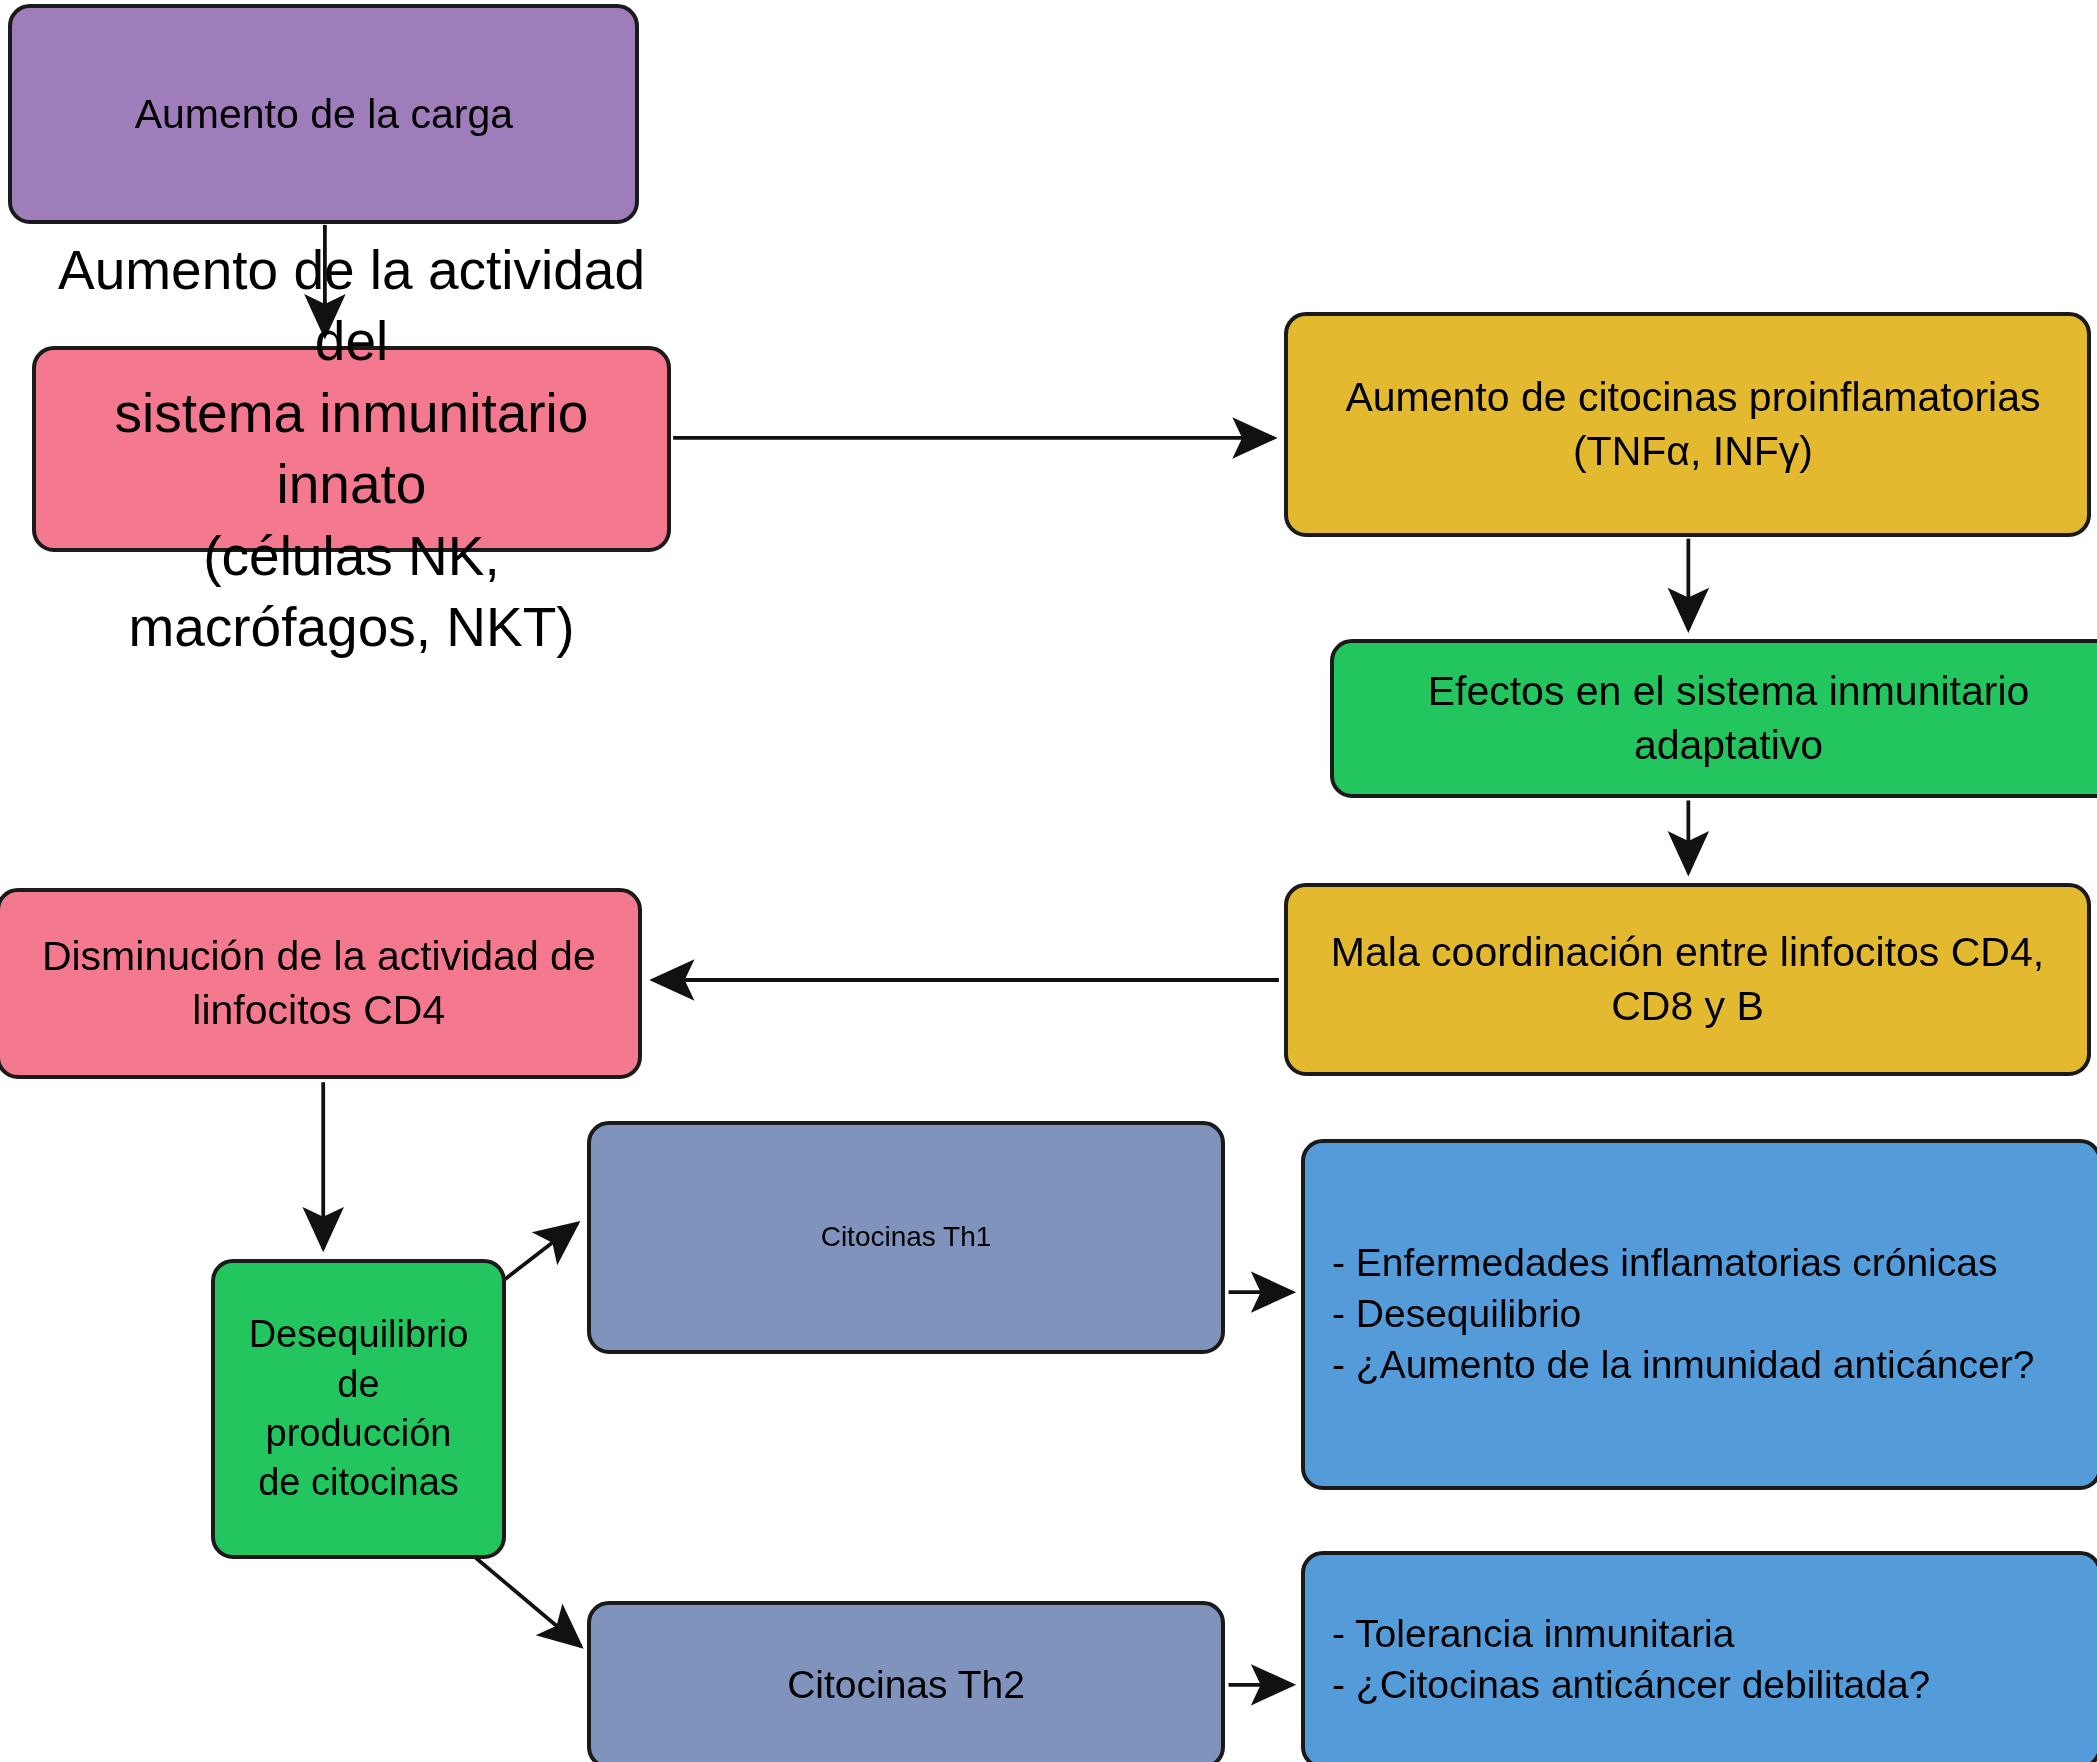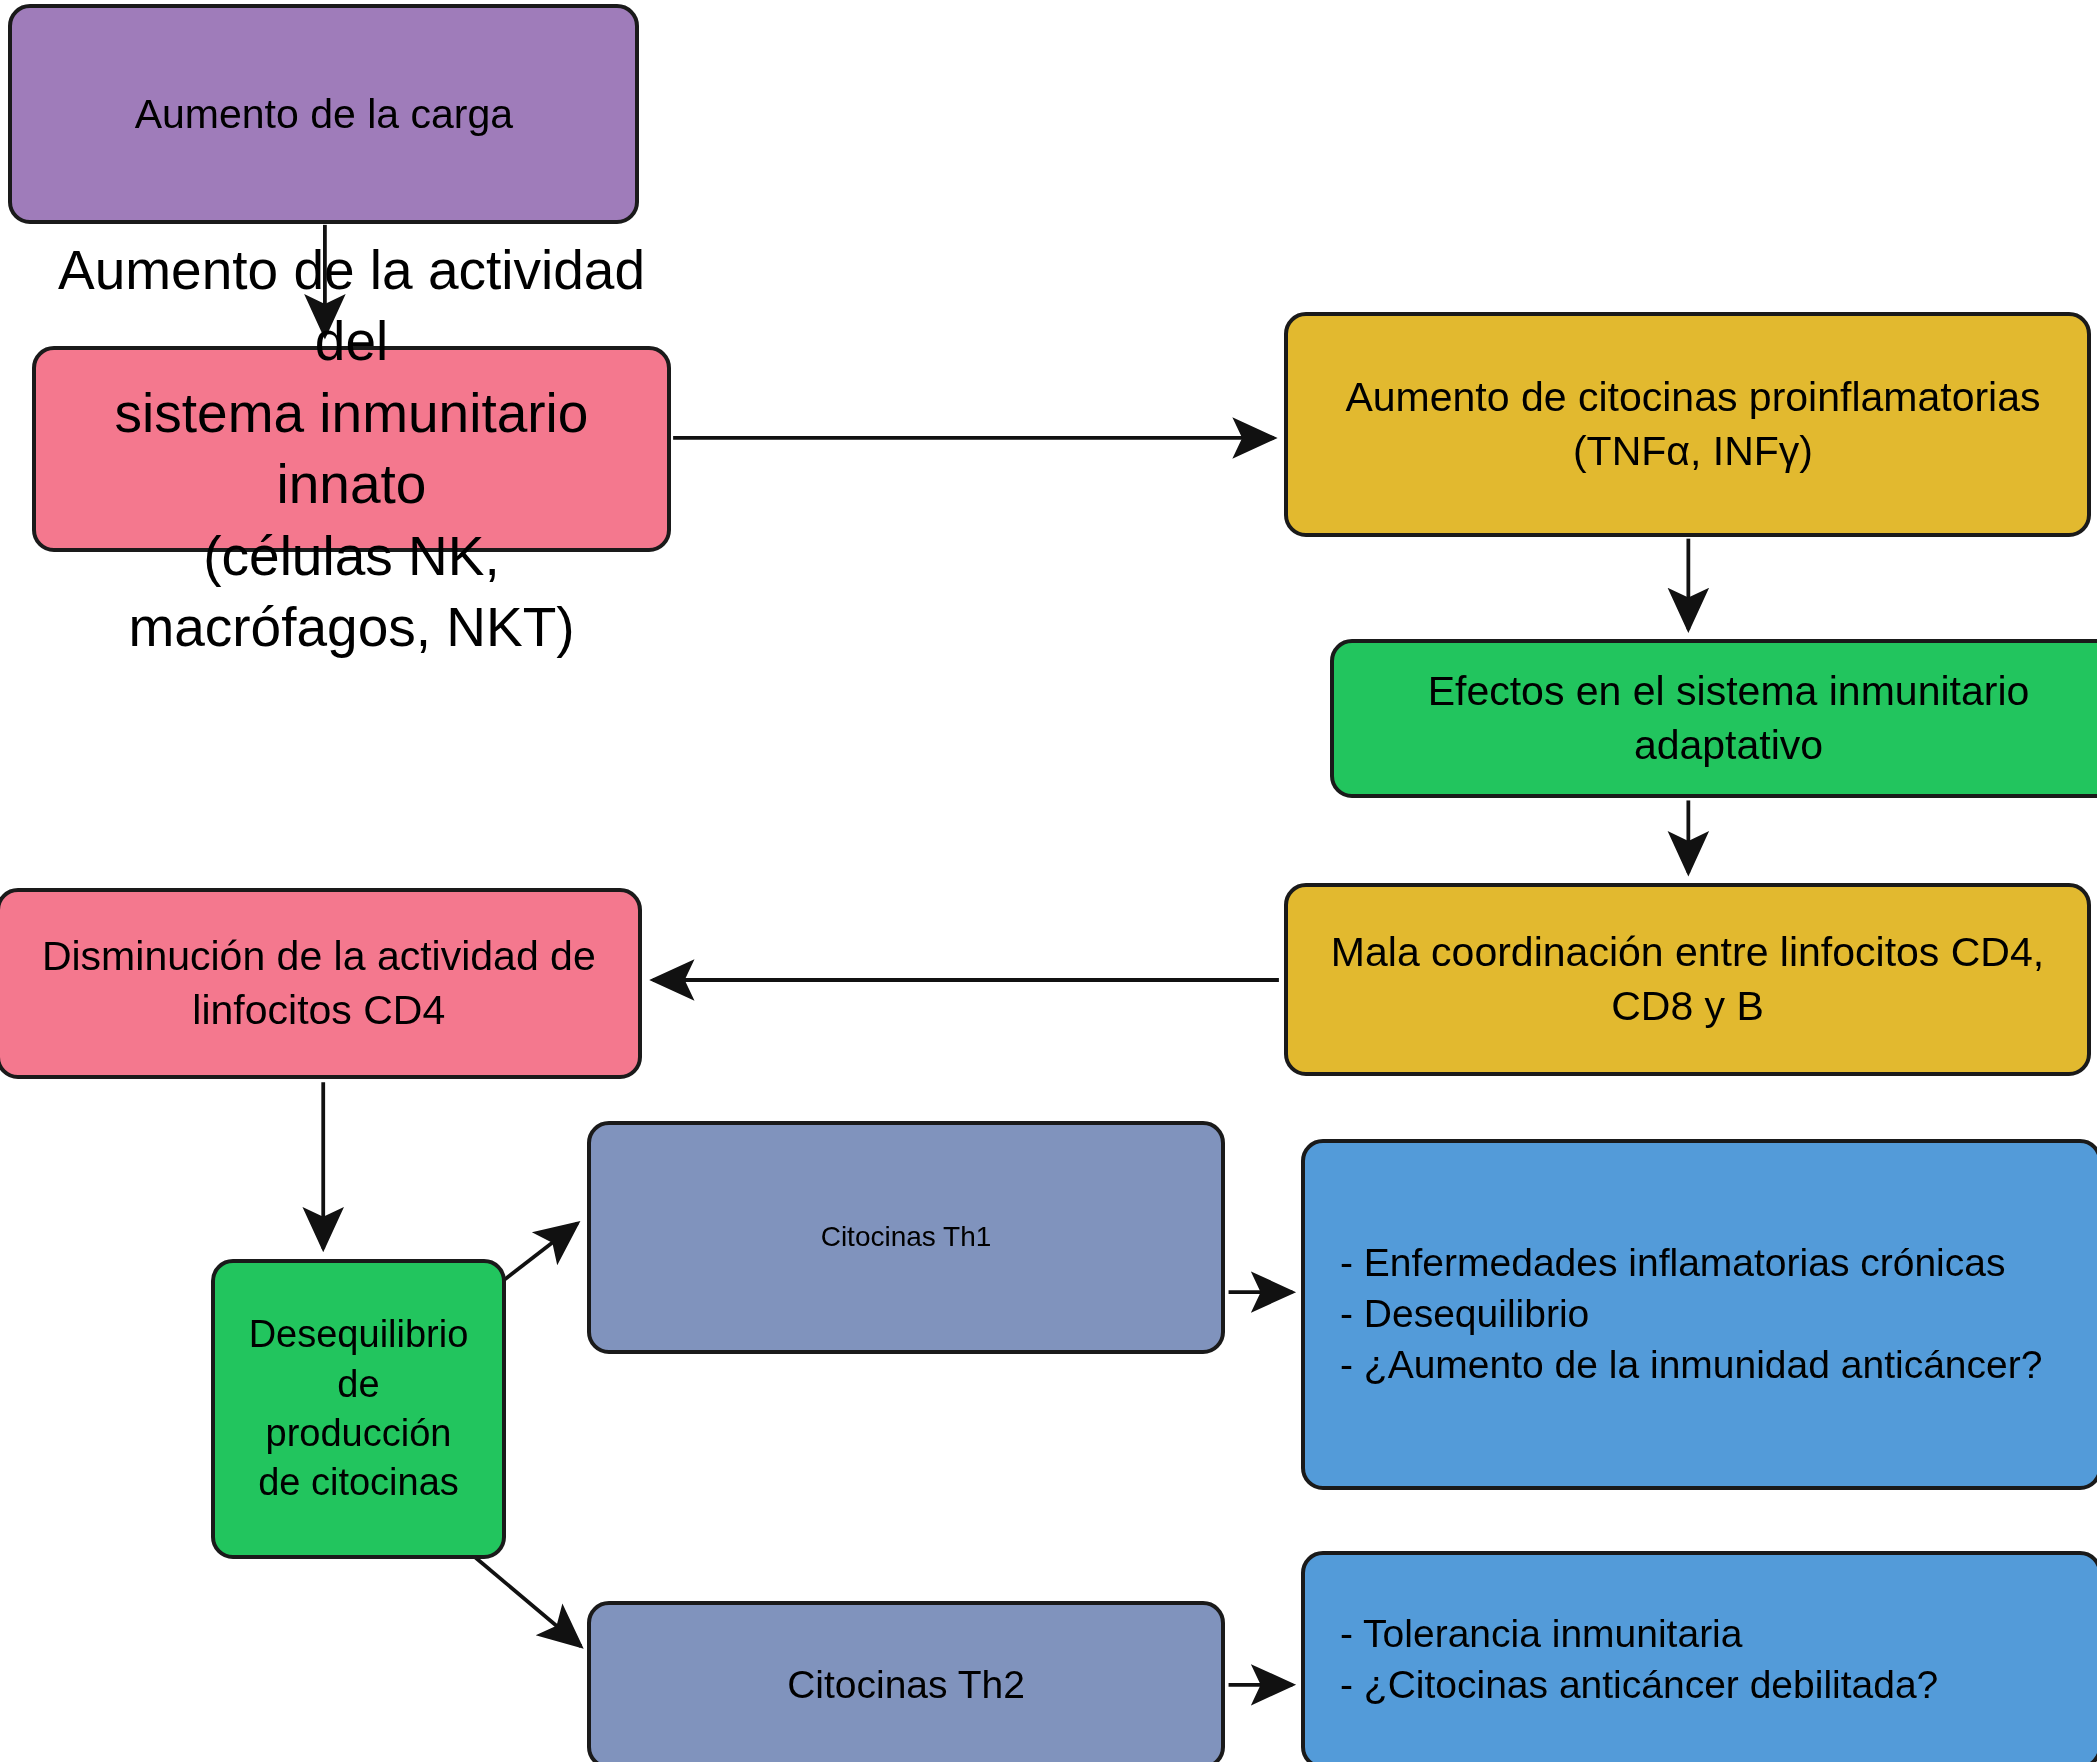--- a/index.html
+++ b/index.html
@@ -40,21 +40,21 @@
   #n-cytokines {left:1284px;top:312px;  width:807px; height:225px; font-size:41px;padding-left:11px;}
   #n-adaptive  {left:1294px;top:639px;  width:797px; height:159px; font-size:41px;}
   #n-miscoord  {left:1284px;top:883px; width:807px; height:193px; font-size:41px;}
   #n-cd4       {left:-4.2px;  top:888px; width:646px; height:191px; font-size:41px;}
   #n-imbalance {left:175px; top:1259px; width:295px; height:300px; font-size:38px;}
   #n-th1       {left:587px; top:1121px; width:638px; height:233px; font-size:28px;}
   #n-th1out    {left:1301px;top:1139px; width:801px; height:351px; font-size:39px;}
   #n-th2       {left:587px; top:1601px; width:638px; height:168px; font-size:39px;}
   #n-th2out    {left:1301px;top:1551px; width:801px; height:218px; font-size:39px;}
 
-  .bullets{margin:13px;padding:0;list-style:none;}
+  .bullets{margin:5px;padding:0;list-style:none;}
   .bullets li{white-space:nowrap;}
 </style>
 </head>
 <body>
 
 <div id="stage">
 
   <svg class="edges" viewBox="0 0 2500 2100">
     <defs>
       <marker id="ah" markerWidth="14" markerHeight="12" refX="11" refY="6" orient="auto" markerUnits="strokeWidth">

